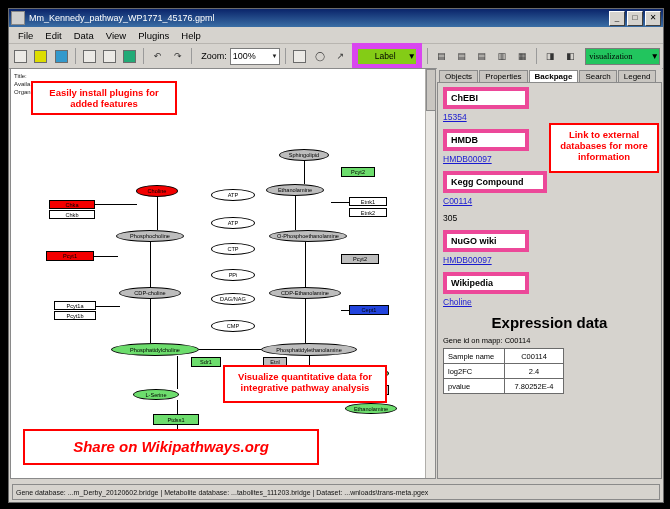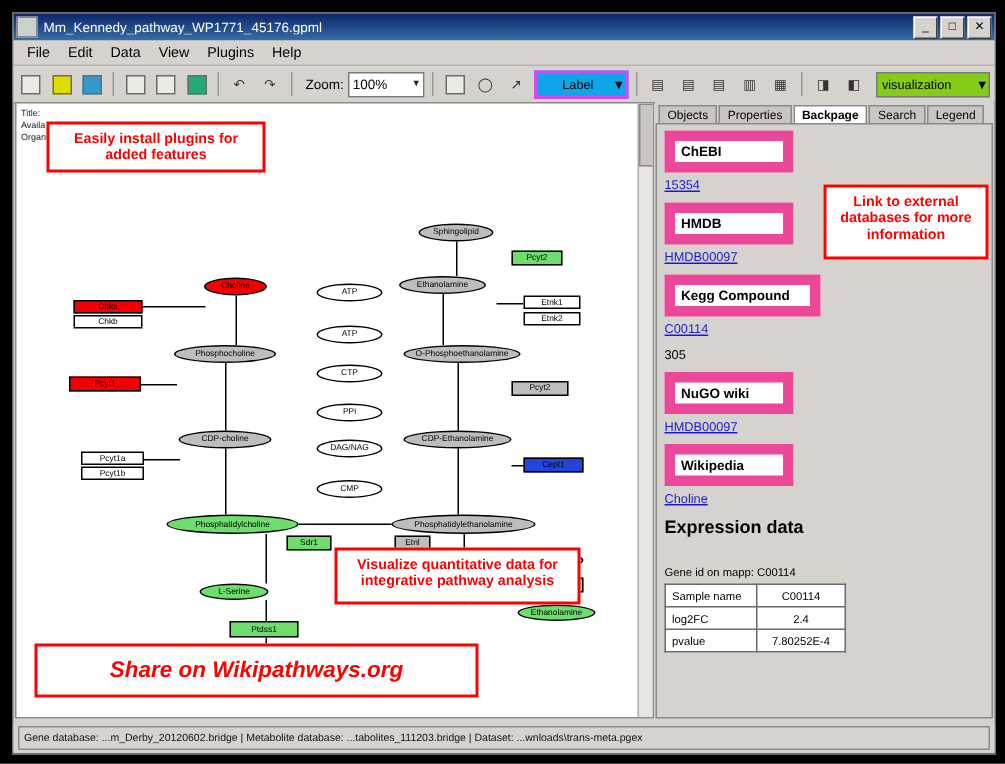--- a/index.html
+++ b/index.html
@@ -21,22 +21,22 @@
   .toolbar{height:22px;background:#d6d3ce;display:flex;align-items:center;padding:1px 3px;gap:3px;border-bottom:1px solid #9a9a9a;}
   .tbi{width:17px;height:17px;border:1px solid #d6d3ce;background:#d6d3ce;display:flex;align-items:center;justify-content:center;font-size:9px;color:#333;}
   .tbi .sq{width:11px;height:11px;border:1px solid #6b6b6b;background:#eceae6;}
   .tbi .sq.grn{background:#2a7;}
   .tbi .sq.blu{background:#39c;}
   .tbi .sq.yel{background:#dd0;}
   .sep{width:1px;height:16px;background:#9a9a9a;margin:0 2px;}
   .zoomlabel{font-size:9px;margin-left:4px;}
   .zoombox{width:52px;height:15px;background:#fff;border:1px solid #7b7b7b;font-size:9px;padding-left:2px;display:flex;align-items:center;justify-content:space-between;}
   .zoombox .arrow{font-size:6px;padding-right:2px;color:#222;}
-  .labelbox{width:46px;height:15px;background:#0ea5e9;border:2px solid #d946ef;font-size:8.5px;display:flex;align-items:center;justify-content:space-between;padding-left:17px;}
-  .vizbox{width:78px;height:15px;background:#84cc16;border:1px solid #7b7b7b;font-size:8.5px;display:flex;align-items:center;justify-content:space-between;padding-left:3px;}
+  .labelbox{width:46px;height:15px;background:#84cc16;border:6px solid #d946ef;font-size:8.5px;display:flex;align-items:center;justify-content:space-between;padding-left:17px;}
+  .vizbox{width:78px;height:15px;background:#22c55e;border:1px solid #7b7b7b;font-size:8.5px;display:flex;align-items:center;justify-content:space-between;padding-left:3px;font-family:Liberation Serif, serif;}
 
   
   .main{position:absolute;left:0;top:58px;right:0;bottom:22px;display:flex;}
   .canvaswrap{position:relative;width:424px;background:#fff;border:1px solid #8a8a8a;margin:1px;overflow:hidden;}
   .sidepanel{position:relative;flex:1;margin:1px 1px 1px 0;background:#d6d3ce;display:flex;flex-direction:column;}
 
   
   .canvas-meta{position:absolute;left:3px;top:3px;font-size:6px;color:#222;line-height:8px;}
 
   
@@ -52,24 +52,24 @@
 
   
   .callout{position:absolute;background:#fff;border:2px solid #f00;color:#f00;font-weight:bold;text-align:center;font-size:9.5px;line-height:11px;padding:4px 6px;box-sizing:border-box;}
   .callout.big{font-size:15px;line-height:16px;font-style:italic;}
 
   
   .tabs{display:flex;height:14px;align-items:flex-end;padding-left:2px;background:#d6d3ce;gap:1px;}
   .tab{font-size:8px;padding:1px 5px;border:1px solid #8a8a8a;border-bottom:none;background:#c9c6c1;}
   .tab.active{background:#fff;font-weight:bold;}
   .panelbody{flex:1;background:#d6d3ce;border:1px solid #8a8a8a;margin:0 0 0 0;padding:4px 5px;overflow:hidden;font-size:8.5px;}
-  .fieldbox{background:#fff;border:7px solid #ec4899;font-weight:bold;font-size:9px;padding:2px 4px;width:86px;box-sizing:border-box;margin-bottom:3px;}
+  .fieldbox{background:#fff;border:4px solid #ec4899;font-weight:bold;font-size:9px;padding:2px 4px;width:86px;box-sizing:border-box;margin-bottom:3px;}
   .linktext{color:#1a1ad0;text-decoration:underline;font-size:8.5px;margin-bottom:7px;display:block;}
   .plaintext{font-size:8.5px;margin-bottom:7px;}
-  .exprtitle{font-weight:bold;font-size:12px;margin:6px 0 19px 0;}
+  .exprtitle{font-weight:bold;font-size:15px;margin:6px 0 5px 0;text-align:center;}
   .genetext{font-size:7.5px;margin-bottom:3px;}
   table.expr{border-collapse:collapse;font-size:7.5px;}
   table.expr td{border:1px solid #6b6b6b;background:#fff;padding:2px 4px;height:10px;}
   table.expr td.k{width:52px;}
   table.expr td.v{width:50px;text-align:center;}
 
   
   .statusbar{position:absolute;left:0;right:0;bottom:0;height:20px;background:#d6d3ce;display:flex;align-items:center;padding:0 3px;}
   .statusfield{flex:1;height:14px;border:1px solid #8a8a8a;background:#d6d3ce;font-size:7px;display:flex;align-items:center;padding-left:3px;color:#111;}
 

